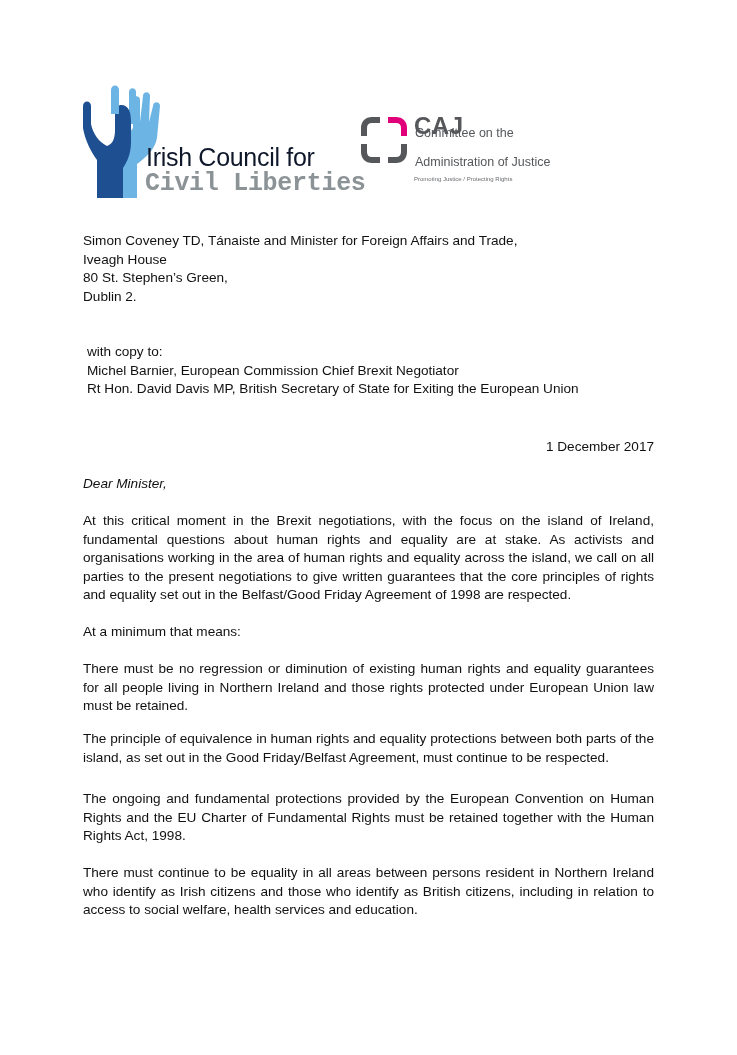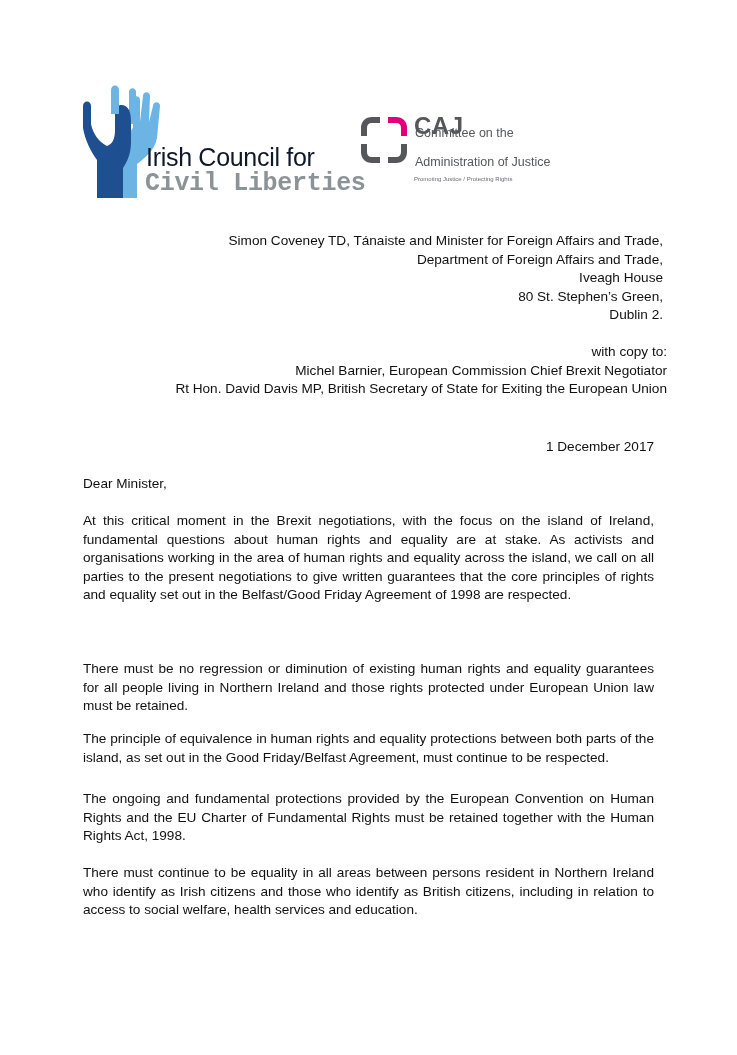--- a/index.html
+++ b/index.html
@@ -93,21 +93,20 @@
       font-size: 6px;
       color: #6a6c70;
       white-space: nowrap;
     }
     
     .text {
       font-family: "Liberation Sans", sans-serif;
       font-size: 13.6px;
       line-height: 18.5px;
       color: #111111;
-      text-align: right;
     }
     .address {
       position: absolute;
       left: 83px;
       top: 232px;
       width: 580px;
     }
     .address div, .copy div { white-space: nowrap; }
     .copy {
       position: absolute;
@@ -120,20 +119,21 @@
       right: 83px;
       top: 438px;
       text-align: right;
       white-space: nowrap;
     }
     .salutation {
       position: absolute;
       left: 83px;
       top: 475px;
       white-space: nowrap;
+      font-style: italic;
     }
     .para {
       position: absolute;
       left: 83px;
       width: 571px;
       text-align: justify;
     }
     .p1 { top: 512px; }
     .p2 { top: 623px; }
     .p3 { top: 660px; }
@@ -172,35 +172,35 @@
       <path d="M44 28 L44 36 C44 41 41 44 36 44 L28 44" fill="none" stroke="#55575a" stroke-width="6" stroke-linecap="butt"></path>
     </svg>
     <div class="acronym">CAJ</div>
     <div class="full1">Committee on the</div>
     <div class="full2">Administration of Justice</div>
     <div class="tagline">Promoting Justice / Protecting Rights</div>
   </div>
 
   <div class="address text">
     <div>Simon Coveney TD, Tánaiste and Minister for Foreign Affairs and Trade,</div>
-    <div>Department of Foreign Affairs and Trade,</div>
     <div>Iveagh House</div>
     <div>80 St. Stephen’s Green,</div>
     <div>Dublin 2.</div>
   </div>
 
   <div class="copy text">
     <div>with copy to:</div>
     <div>Michel Barnier, European Commission Chief Brexit Negotiator</div>
     <div>Rt Hon. David Davis MP, British Secretary of State for Exiting the European Union</div>
   </div>
 
   <div class="date text">1 December 2017</div>
 
   <div class="salutation text">Dear Minister,</div>
 
   <div class="para p1 text">At this critical moment in the Brexit negotiations, with the focus on the island of Ireland, fundamental questions about human rights and equality are at stake. As activists and organisations working in the area of human rights and equality across the island, we call on all parties to the present negotiations to give written guarantees that the core principles of rights and equality set out in the Belfast/Good Friday Agreement of 1998 are respected.</div>
+  <div class="para p2 text">At a minimum that means:</div>
   <div class="para p3 text">There must be no regression or diminution of existing human rights and equality guarantees for all people living in Northern Ireland and those rights protected under European Union law must be retained.</div>
   <div class="para p4 text">The principle of equivalence in human rights and equality protections between both parts of the island, as set out in the Good Friday/Belfast Agreement, must continue to be respected.</div>
   <div class="para p5 text">The ongoing and fundamental protections provided by the European Convention on Human Rights and the EU Charter of Fundamental Rights must be retained together with the Human Rights Act, 1998.</div>
   <div class="para p6 text">There must continue to be equality in all areas between persons resident in Northern Ireland who identify as Irish citizens and those who identify as British citizens, including in relation to access to social welfare, health services and education.</div>
 
 </div>
 
 </body></html>

